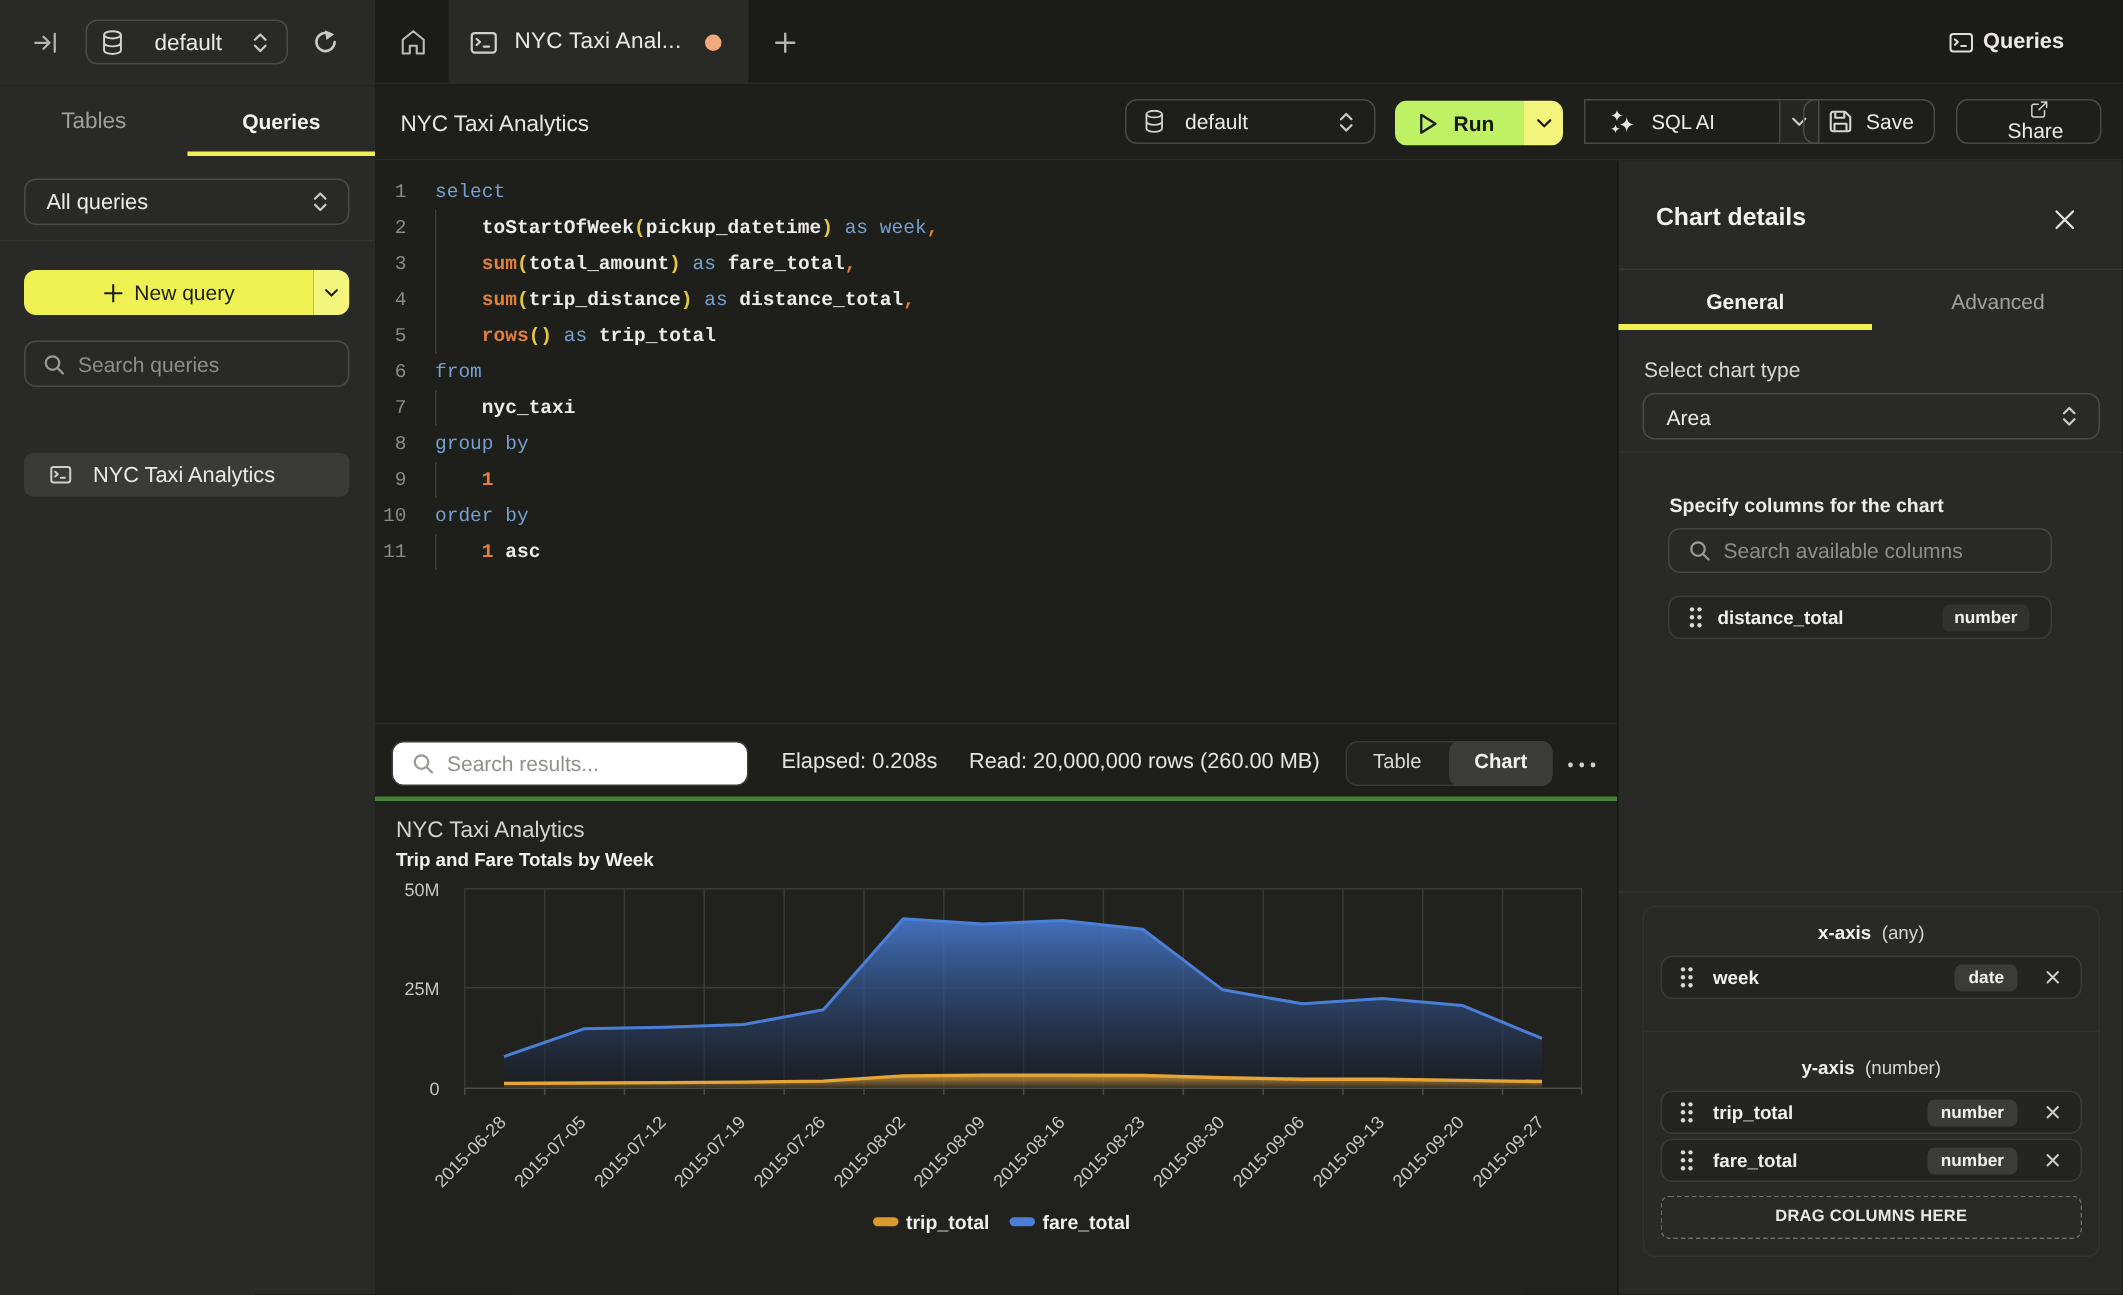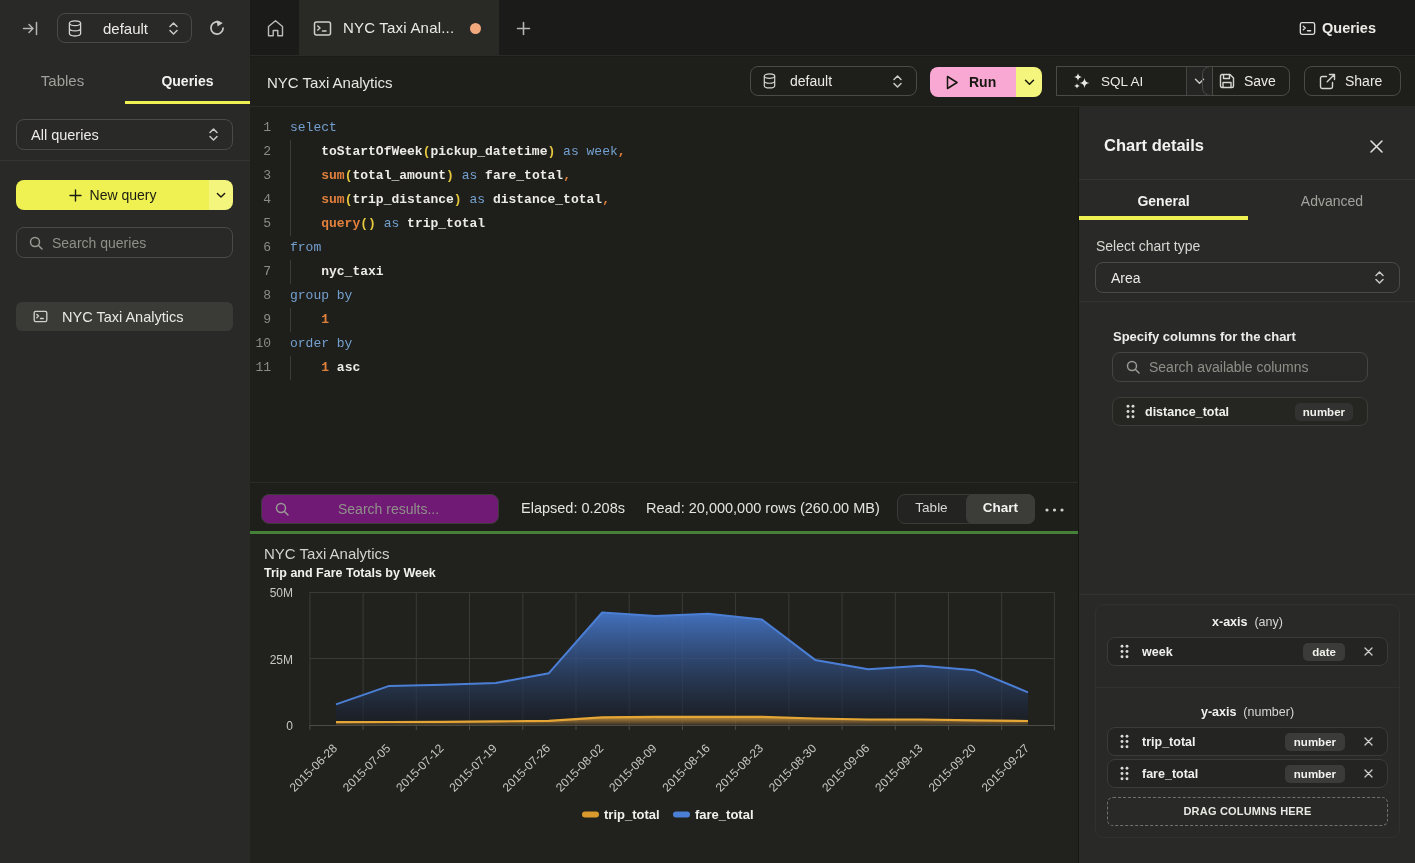--- a/index.html
+++ b/index.html
@@ -89,21 +89,21 @@
     <svg style="margin-left:12px" width="13" height="16" viewBox="0 0 14 17" fill="none" stroke="#d3d3cf" stroke-width="1.3">
         <ellipse cx="7" cy="3.2" rx="5.6" ry="2.4"></ellipse>
         <path d="M1.4 3.2 V8.5 C1.4 9.8 3.9 10.9 7 10.9 C10.1 10.9 12.6 9.8 12.6 8.5 V3.2 M1.4 8.5 V13.6 C1.4 14.9 3.9 16 7 16 C10.1 16 12.6 14.9 12.6 13.6 V8.5"></path>
       </svg>
     <span style="margin-left:14px;font-size:14px;">default</span>
     <svg style="position:absolute;right:13px" width="11" height="15" viewBox="0 0 11 15" fill="none" stroke="#c9c9c5" stroke-width="1.5" stroke-linecap="round" stroke-linejoin="round">
         <path d="M2 5.5 L5.5 2 L9 5.5 M2 9.5 L5.5 13 L9 9.5"></path>
       </svg>
   </div>
   <div class="abs" style="left:930px;top:67px;width:112px;height:30px;border-radius:8px;overflow:hidden;display:flex;">
-    <div style="width:86px;height:30px;background:#f9a8d4;display:flex;align-items:center;">
+    <div style="width:86px;height:30px;background:#bef264;display:flex;align-items:center;">
       <svg style="margin-left:14px" width="16" height="17" viewBox="0 0 16 17" fill="none" stroke="#17170f" stroke-width="1.5" stroke-linejoin="round">
           <path d="M3.5 2.5 L13 8.5 L3.5 14.5 Z"></path>
         </svg>
       <span style="margin-left:9px;font-size:14px;font-weight:600;color:#17170f;">Run</span>
     </div>
     <div style="width:26px;height:30px;background:#f3f57d;display:flex;align-items:center;justify-content:center;">
       <svg width="11" height="7" viewBox="0 0 11 7" fill="none" stroke="#17170f" stroke-width="1.5" stroke-linecap="round" stroke-linejoin="round">
           <path d="M1.5 1.2 L5.5 5.2 L9.5 1.2"></path>
         </svg>
     </div>
@@ -121,21 +121,21 @@
         </svg>
     </div>
   </div>
   <div class="btn" style="left:1202px;top:66px;width:88px;">
     <svg style="margin-left:16px" width="16" height="16" viewBox="0 0 16 16" fill="none" stroke="#d5d5d1" stroke-width="1.4" stroke-linejoin="round">
         <path d="M1.5 3 a1.5 1.5 0 0 1 1.5 -1.5 H11 L14.5 5 V13 a1.5 1.5 0 0 1 -1.5 1.5 H3 a1.5 1.5 0 0 1 -1.5 -1.5 Z"></path>
         <path d="M4.5 1.8 V5.5 H10.5 V1.8 M4 14.2 V9.5 H12 V14.2"></path>
       </svg>
     <span style="margin-left:9px;font-size:14px;font-weight:500;">Save</span>
   </div>
-  <div class="btn" style="left:1304px;top:66px;width:97px;">
+  <div class="btn" style="left:1304px;top:66px;width:97px;flex-direction:column;">
     <svg style="margin-left:14px" width="17" height="17" viewBox="0 0 17 17" fill="none" stroke="#d5d5d1" stroke-width="1.4" stroke-linejoin="round" stroke-linecap="round">
         <path d="M7.5 3.5 H3.2 a1.7 1.7 0 0 0 -1.7 1.7 V13.8 a1.7 1.7 0 0 0 1.7 1.7 H11.8 a1.7 1.7 0 0 0 1.7 -1.7 V9.5"></path>
         <path d="M10.5 1.5 H15.5 V6.5 M15.2 1.8 L8.2 8.8"></path>
       </svg>
     <span style="margin-left:9px;font-size:14px;font-weight:500;">Share</span>
   </div>
   <div id="sidebar" class="abs">
     <div class="abs" style="left:0;top:0;width:125px;height:47px;text-align:center;line-height:48px;font-size:15px;color:#a0a09b;">Tables</div>
     <div class="abs" style="left:125px;top:0;width:125px;height:47px;text-align:center;line-height:48px;font-size:14px;font-weight:600;color:#f2f2f0;">Queries</div>
     <div class="abs" style="left:125px;top:44px;width:125px;height:3px;background:#eef151;"></div>
@@ -187,30 +187,30 @@
 10
 11</div>
     <div class="abs" style="left:40px;top:33px;width:1px;height:96px;background:#3a3a37;"></div>
     <div class="abs" style="left:40px;top:153px;width:1px;height:24px;background:#3a3a37;"></div>
     <div class="abs" style="left:40px;top:201px;width:1px;height:24px;background:#3a3a37;"></div>
     <div class="abs" style="left:40px;top:249px;width:1px;height:24px;background:#3a3a37;"></div>
     <div class="abs code" style="left:40px;top:9px;color:#edebe7;"><span class="kw">select</span>
     <span class="id">toStartOfWeek</span><span class="pa">(</span><span class="id">pickup_datetime</span><span class="pa">)</span> <span class="kw">as</span> <span class="kw">week</span><span class="op">,</span>
     <span class="fn">sum</span><span class="pa">(</span><span class="id">total_amount</span><span class="pa">)</span> <span class="kw">as</span> <span class="id">fare_total</span><span class="op">,</span>
     <span class="fn">sum</span><span class="pa">(</span><span class="id">trip_distance</span><span class="pa">)</span> <span class="kw">as</span> <span class="id">distance_total</span><span class="op">,</span>
-    <span class="fn">query</span><span class="pa">()</span> <span class="kw">as</span> <span class="id">trip_total</span>
+    <span class="fn">rows</span><span class="pa">()</span> <span class="kw">as</span> <span class="id">trip_total</span>
 <span class="kw">from</span>
     <span class="id">nyc_taxi</span>
 <span class="kw">group by</span>
     <span class="op">1</span>
 <span class="kw">order by</span>
     <span class="op">1</span> <span class="id">asc</span></div>
   </div>
   <div id="resbar" class="abs">
-    <div class="abs flex" style="left:11px;top:11px;width:238px;height:30px;background:#701a75;border:1px solid #3b3b38;border-radius:8px;gap:40px;">
+    <div class="abs flex" style="left:11px;top:11px;width:238px;height:30px;background:#ffffff;border:1px solid #3b3b38;border-radius:8px;">
       <svg style="margin-left:13px" width="14" height="14" viewBox="0 0 14 14" fill="none" stroke="#9a9a95" stroke-width="1.5" stroke-linecap="round">
           <circle cx="6" cy="6" r="4.5"></circle>
           <path d="M9.5 9.5 L13 13"></path>
         </svg>
       <span style="margin-left:9px;font-size:14px;color:#90908a;">Search results...</span>
     </div>
     <div class="abs" style="left:271px;top:17px;font-size:14.5px;color:#e3e3e0;">Elapsed: 0.208s</div>
     <div class="abs" style="left:396px;top:17px;font-size:14.5px;color:#e3e3e0;">Read: 20,000,000 rows (260.00 MB)</div>
     <div class="abs" style="left:647px;top:11px;width:138px;height:30px;background:#232321;border:1px solid #3a3a37;border-radius:8px;"></div>
     <div class="abs" style="left:716px;top:11px;width:69px;height:30px;background:#3c3c39;border-radius:7px;"></div>

